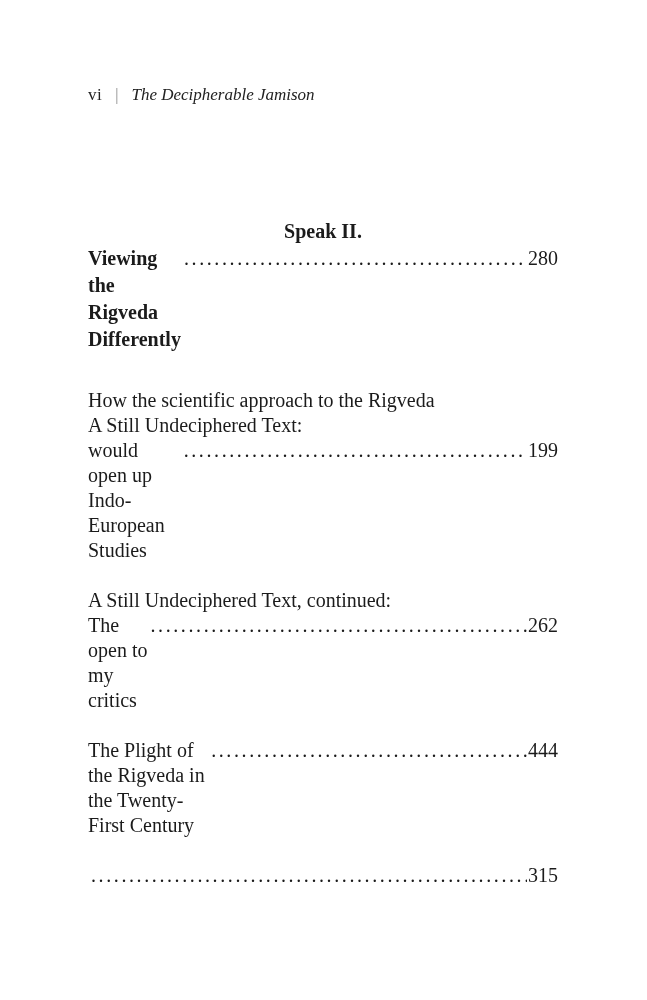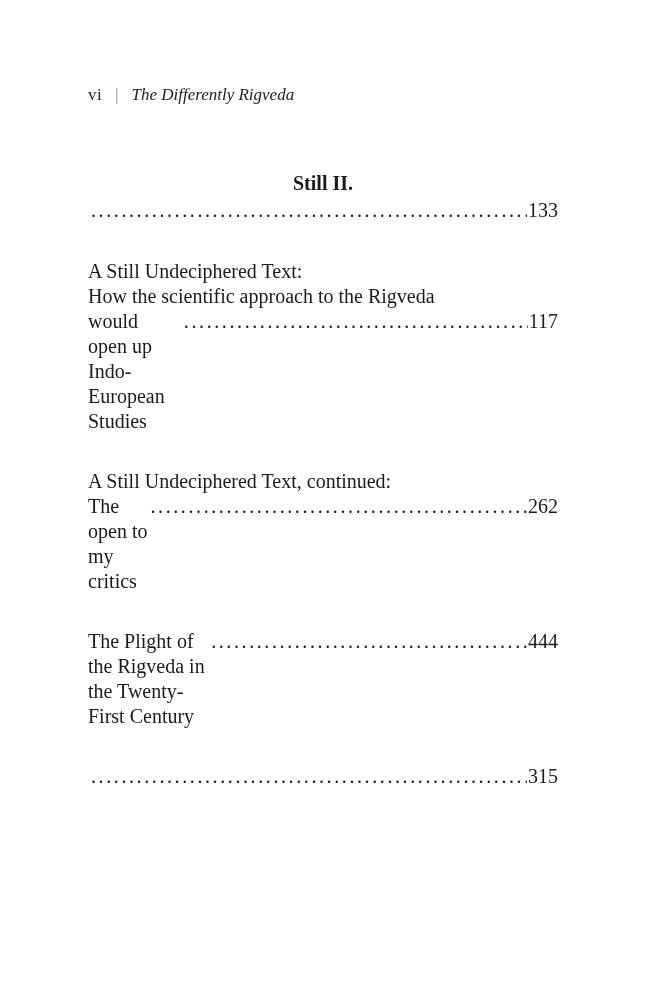--- a/index.html
+++ b/index.html
@@ -14,21 +14,21 @@
     width: 647px; height: 1000px;
     padding: 84px 89px 0 88px;
     background: #ffffff;
   }
   
   .running-header {
     display: flex;
     align-items: flex-start;
     font-size: 17px;
     line-height: 22px;
-    margin-bottom: 64px;
+    margin-bottom: 112px;
     color: #222222;
   }
   .running-header .folio { letter-spacing: 0.5px; }
   .running-header .sep {
     color: #8a8a8a;
     margin: 0 13px;
     font-size: 16px;
   }
   .italic { font-style: italic; }
   .bold { font-weight: bold; }
@@ -60,54 +60,55 @@
   .leader .dots {
     letter-spacing: 2.6px;
     color: #1b1b1b;
   }
   .pagenum {
     flex: 0 0 auto;
     font-weight: normal;
     white-space: nowrap;
   }
   .entries { margin-top: 35px; }
-  .entry { margin-top: 35px; }
+  .entry { margin-top: 25px; }
   .entry:first-child { margin-top: 0; }
   .entry-line { min-height: 25px; }
 </style>
 </head>
 <body>
 
 <div class="page">
 
   <header class="running-header">
     <span class="folio">vi</span>
     <span class="sep">|</span>
-    <span class="italic">The Differently Rigveda</span>
+    <span class="italic">The Decipherable Jamison</span>
   </header>
 
   <div class="toc">
 
     <div class="part-heading">
-      <div class="part-label">Still II.</div>
+      <div class="part-label">Speak II.</div>
       <div class="toc-line">
+        <span class="bold">Viewing the Rigveda Differently</span>
         <span class="leader"><span class="dots">......................................................................................................................................................</span></span>
-        <span class="pagenum">133</span>
+        <span class="pagenum">280</span>
       </div>
     </div>
 
     <div class="entries">
 
       <div class="entry">
+        <div class="entry-line">How the scientific approach to the Rigveda</div>
         <div class="entry-line">A Still Undeciphered Text:</div>
-        <div class="entry-line">How the scientific approach to the Rigveda</div>
         <div class="toc-line">
           <span>would open up Indo-European Studies</span>
           <span class="leader"><span class="dots">......................................................................................................................................................</span></span>
-          <span class="pagenum">117</span>
+          <span class="pagenum">199</span>
         </div>
       </div>
 
       <div class="entry">
         <div class="entry-line">A Still Undeciphered Text, continued:</div>
         <div class="toc-line">
           <span>The open to my critics</span>
           <span class="leader"><span class="dots">......................................................................................................................................................</span></span>
           <span class="pagenum">262</span>
         </div>

